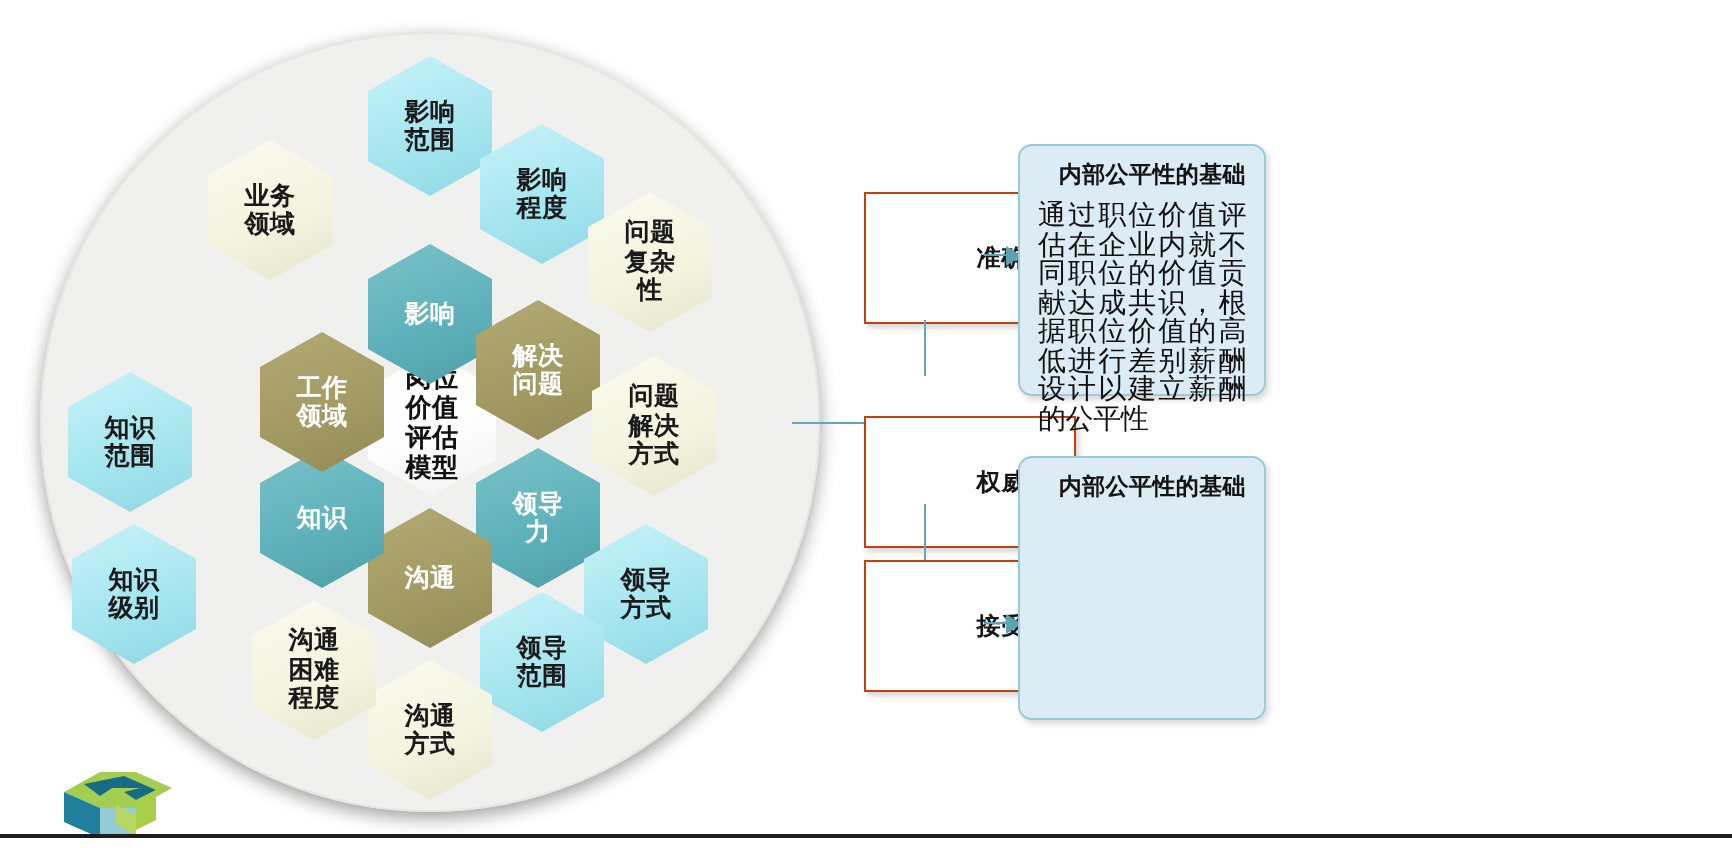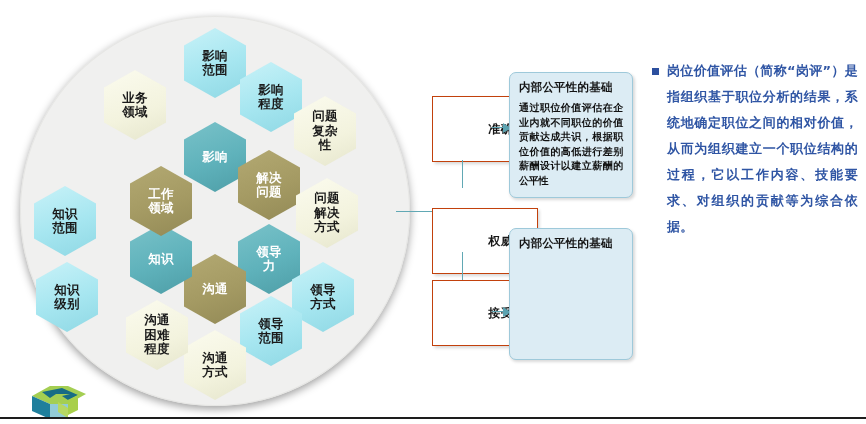--- a/index.html
+++ b/index.html
@@ -64,25 +64,25 @@
   .callout{
     position:absolute;
     background:#dcecf4;
     border:1px solid #9ec9da;
     border-radius:7px;
     box-shadow:1.5px 2px 3px rgba(0,0,0,.15);
     padding:7px 9px 8px 9px;
     box-sizing:border-box;
   }
   .callout .ttl{
-    display:block;text-align:left;font-weight:bold;
+    display:block;text-align:right;font-weight:bold;
     font-size:11.5px;color:#141414;margin-bottom:6px;letter-spacing:.2px;
   }
   .callout .bdy{
-    display:block;font-weight:bold;font-size:10px;line-height:14.5px;
+    display:block;font-weight:normal;font-size:14px;line-height:14.5px;
     color:#111;letter-spacing:-.2px;text-align:justify;
   }
 
   .arrow{
     position:absolute;width:0;height:0;
     border-top:5px solid transparent;border-bottom:5px solid transparent;
     border-left:8px solid #5ba3b1;
   }
   .arrow-stem{position:absolute;height:1.4px;background:#5ba3b1;}
 
@@ -99,20 +99,23 @@
 </style>
 </head>
 <body>
 
 <div class="slide">
 
   <div class="wheel"></div>
 
   <div class="hexwrap">
 
+    <div class="hex white center" style="left:184px;top:176px;width:64px;height:72px;">
+      <span>岗位<br>价值<br>评估<br>模型</span>
+    </div>
 
     <div class="hex teal" style="left:184px;top:122px;">
       <span>影响</span>
     </div>
     <div class="hex gold" style="left:238px;top:150px;">
       <span>解决<br>问题</span>
     </div>
     <div class="hex teal" style="left:238px;top:224px;">
       <span>领导<br>力</span>
     </div>
@@ -194,19 +197,15 @@
 
   <div class="callout" style="left:509px;top:72px;width:124px;height:126px;">
     <span class="ttl">内部公平性的基础</span>
     <span class="bdy">通过职位价值评估在企业内就不同职位的价值贡献达成共识，根据职位价值的高低进行差别薪酬设计以建立薪酬的公平性</span>
   </div>
 
   <div class="callout" style="left:509px;top:228px;width:124px;height:132px;">
     <span class="ttl">内部公平性的基础</span>
   </div>
 
-  <div class="rightpane">
-    <div class="bullet"></div>
-    <p>岗位价值评估（简称“岗评”）是指组织基于职位分析的结果，系统地确定职位之间的相对价值，从而为组织建立一个职位结构的过程，它以工作内容、技能要求、对组织的贡献等为综合依据。</p>
-  </div>
 
   <div class="bottom-rule"></div>
 </div>
 
 </body></html>

